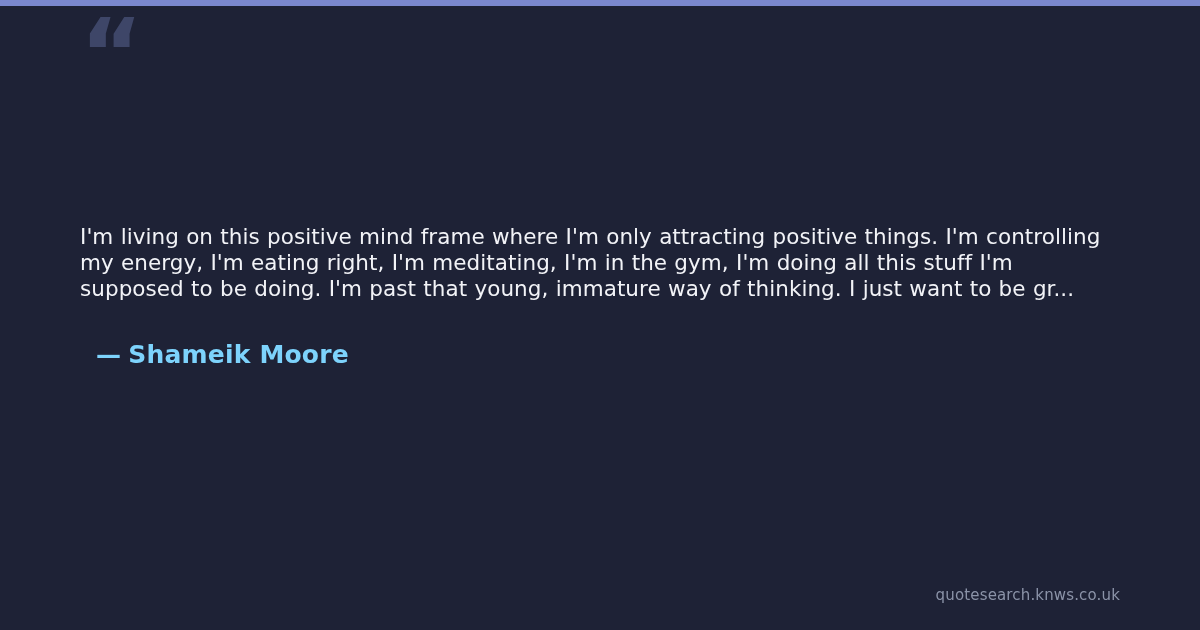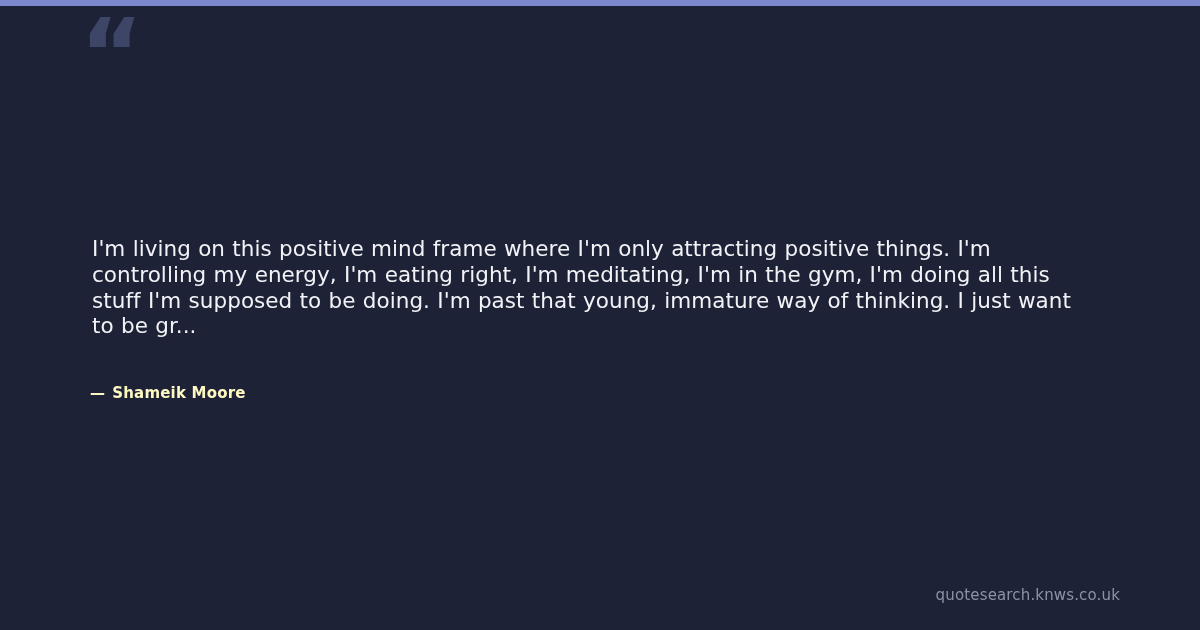--- a/index.html
+++ b/index.html
@@ -49,38 +49,38 @@
 
   
   .content {
     position: absolute;
     left: 80px;
     top: 224px;
     width: 1030px;
   }
 
   .quote-text {
-    margin: 12px;
+    margin: 0;
     font-family: "DejaVu Sans", sans-serif;
     font-size: 21.5px;
     line-height: 25.8px;
     color: #f2f3f7;
     font-weight: 400;
     letter-spacing: 0.05px;
     word-spacing: 0.4px;
   }
 
   .attribution {
-    margin: 10px;
+    margin: 16px;
     margin-top: 41px;
     font-family: "DejaVu Sans", sans-serif;
-    font-size: 15px;
+    font-size: 25px;
     line-height: 26px;
     font-weight: 700;
-    color: #fef9c3;
+    color: #7dd3fc;
     letter-spacing: 0.2px;
     white-space: nowrap;
   }
 
   .attribution .dash {
     display: inline-block;
     margin-right: 7px;
   }
 
   

